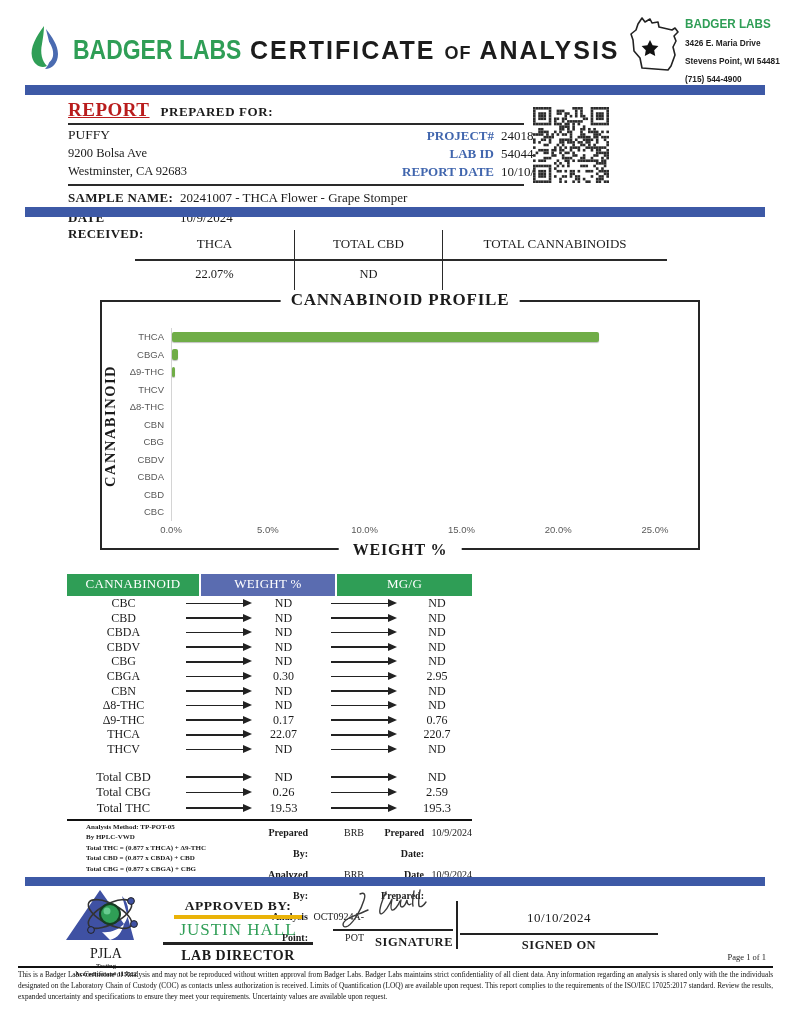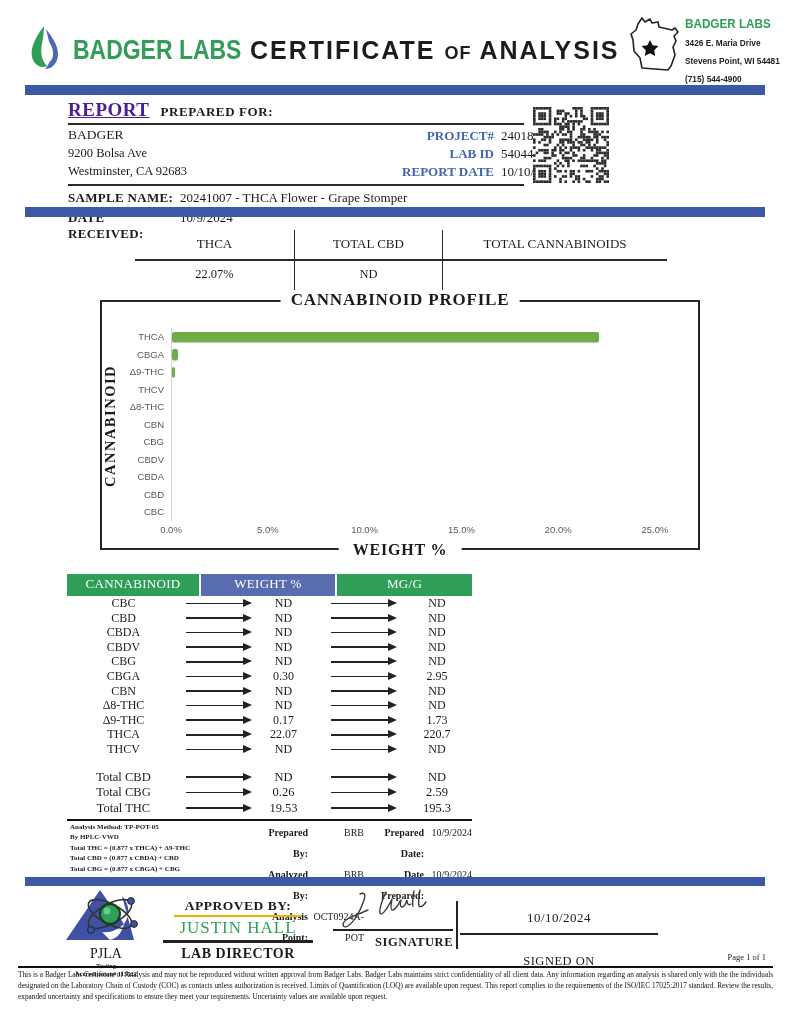--- a/index.html
+++ b/index.html
@@ -25,21 +25,21 @@
               display:inline-block; transform:scaleX(.92); transform-origin:left; white-space:nowrap;}
 
   .bluebar { position:absolute; left:25px; width:740px; background:#3d59a6; }
   .s-bar1 { top:85px; height:10px; }
   .s-bar2 { top:207px; height:10px; }
   .s-bar3 { top:877px; height:9px; }
 
   
   .s-report { position:absolute; top:99px; left:68px; width:655px; }
   .rep-heading { white-space:nowrap; }
-  .rep-word { color:#4c1d95; font-size:19px; font-weight:bold; text-decoration:underline; letter-spacing:.5px;}
+  .rep-word { color:#b91c1c; font-size:19px; font-weight:bold; text-decoration:underline; letter-spacing:.5px;}
   .rep-rest { font-size:13px; font-weight:bold; letter-spacing:.6px; margin-left:7px; }
   .rule { width:456px; border-top:2px solid #2a2a2a; margin-top:2px; }
   .rep-body { position:relative; height:55px; margin-top:2px; }
   .client-name { font-size:13.5px; }
   .client-line { font-size:12.5px; margin-top:3px; }
   .meta { position:absolute; right:142px; top:0; text-align:right; }
   .meta-row { font-size:13px; line-height:1.4; white-space:nowrap; }
   .meta-label { color:#4166ae; font-weight:bold; }
   .meta-value { display:inline-block; width:80px; text-align:left; margin-left:7px; }
   .sample-row { display:flex; font-size:13px; margin-top:4px; }
@@ -86,46 +86,46 @@
   .res-label { text-align:center; }
   .res-val { text-align:center; }
   .arrow { position:relative; height:1.6px; background:#222; width:58px; margin:0 auto; }
   .arrow::after { content:''; position:absolute; right:-8px; top:-3.6px; width:0; height:0;
                   border-left:9px solid #222; border-top:4.4px solid transparent;
                   border-bottom:4.4px solid transparent; }
   .res-spacer { height:13px; }
   .res-bottom { border-top:2.5px solid #111; margin-top:3px; }
 
   
-  .footnotes { display:flex; margin-top:1px; padding-left:3px; }
+  .footnotes { display:flex; margin-top:1px; padding-left:3px;margin-left:16px; }
   .fn-left { width:182px; font-size:7px; font-weight:bold; line-height:1.5; }
   .fn-mid { font-size:10px; line-height:2.1; margin-left:9px;text-align:right; }
   .fn-grid-row { display:grid; grid-template-columns:56px 54px 58px 46px; column-gap:2px; }
   .fn-lab { font-weight:bold; }
 
   
   .s-approval { position:absolute; top:884px; left:0; width:791px; height:84px; }
   .pjla { position:absolute; left:56px; top:2px; width:100px; text-align:center; }
   .pjla-txt1 { font-size:14px; font-weight:normal; margin-top:-2px; }
   .pjla-txt2 { font-size:6.5px; font-weight:bold; line-height:1.2; }
   .approved { position:absolute; left:163px; top:12px; width:150px; text-align:center; }
-  .ap-label { font-size:13.5px; font-weight:bold; letter-spacing:.5px; border-bottom:2px solid #eab308;
+  .ap-label { font-size:13.5px; font-weight:bold; letter-spacing:.5px; border-bottom:4px solid #eab308;
               padding-bottom:1px; display:inline-block; min-width:128px;}
   .ap-name { font-size:17px; color:#2f9e56; letter-spacing:1px; padding:1px 0 2px;
              border-bottom:3px solid #222; }
   .ap-title { font-size:14px; font-weight:bold; padding-top:3px; letter-spacing:.5px; }
   .sig-area { position:absolute; left:333px; top:2px; width:120px; text-align:right; }
   .sig-svg { display:block; margin:0 auto; }
   .sig-line { border-top:2px solid #222; margin-top:1px; }
   .sig-label { font-size:12.5px; font-weight:bold; letter-spacing:.5px; padding-top:4px; }
   .vdiv { position:absolute; left:456px; top:17px; height:48px; border-left:2px solid #222; }
   .signed { position:absolute; left:460px; top:2px; width:198px; text-align:center; }
   .signed-date { font-size:13px; padding:24px 0 7px; letter-spacing:.5px; }
   .signed-line { border-top:2px solid #222; }
-  .signed-label { font-size:12.5px; font-weight:normal; letter-spacing:.5px; padding-top:19px; }
+  .signed-label { font-size:12.5px; font-weight:bold; letter-spacing:.5px; padding-top:3px; }
 
   
   .s-pagenum { position:absolute; top:952px; right:25px; font-size:8.5px; }
   .s-footer { position:absolute; top:966px; left:18px; width:755px; }
   .footer-rule { border-top:2.5px solid #111; }
   .disclaimer { font-size:7.3px; line-height:1.5; text-align:justify; margin-top:2px; color:#111; }
 </style>
 </head>
 <body>
 
@@ -165,21 +165,21 @@
 
   <div class="bluebar s-bar1"></div>
 
   <div class="s-report">
     <div class="rep-heading">
       <span class="rep-word">REPORT</span>
       <span class="rep-rest">PREPARED FOR:</span>
     </div>
     <div class="rule"></div>
     <div class="rep-body">
-      <div class="client-name">BADGER</div>
+      <div class="client-name">PUFFY</div>
       <div class="client-line">9200 Bolsa Ave</div>
       <div class="client-line">Westminster, CA 92683</div>
       <div class="meta">
         <div class="meta-row">
           <span class="meta-label">PROJECT#</span><span class="meta-value">24018967</span>
         </div>
         <div class="meta-row">
           <span class="meta-label">LAB ID</span><span class="meta-value">54044353</span>
         </div>
         <div class="meta-row">
@@ -730,21 +730,21 @@
           <div class="arrow"></div>
           <div class="res-val">ND</div>
           <div class="arrow"></div>
           <div class="res-val">ND</div>
         </div>
         <div class="res-row">
           <div class="res-label">Δ9-THC</div>
           <div class="arrow"></div>
           <div class="res-val">0.17</div>
           <div class="arrow"></div>
-          <div class="res-val">1.73</div>
+          <div class="res-val">0.76</div>
         </div>
         <div class="res-row">
           <div class="res-label">THCA</div>
           <div class="arrow"></div>
           <div class="res-val">22.07</div>
           <div class="arrow"></div>
           <div class="res-val">220.7</div>
         </div>
         <div class="res-row">
           <div class="res-label">THCV</div>

